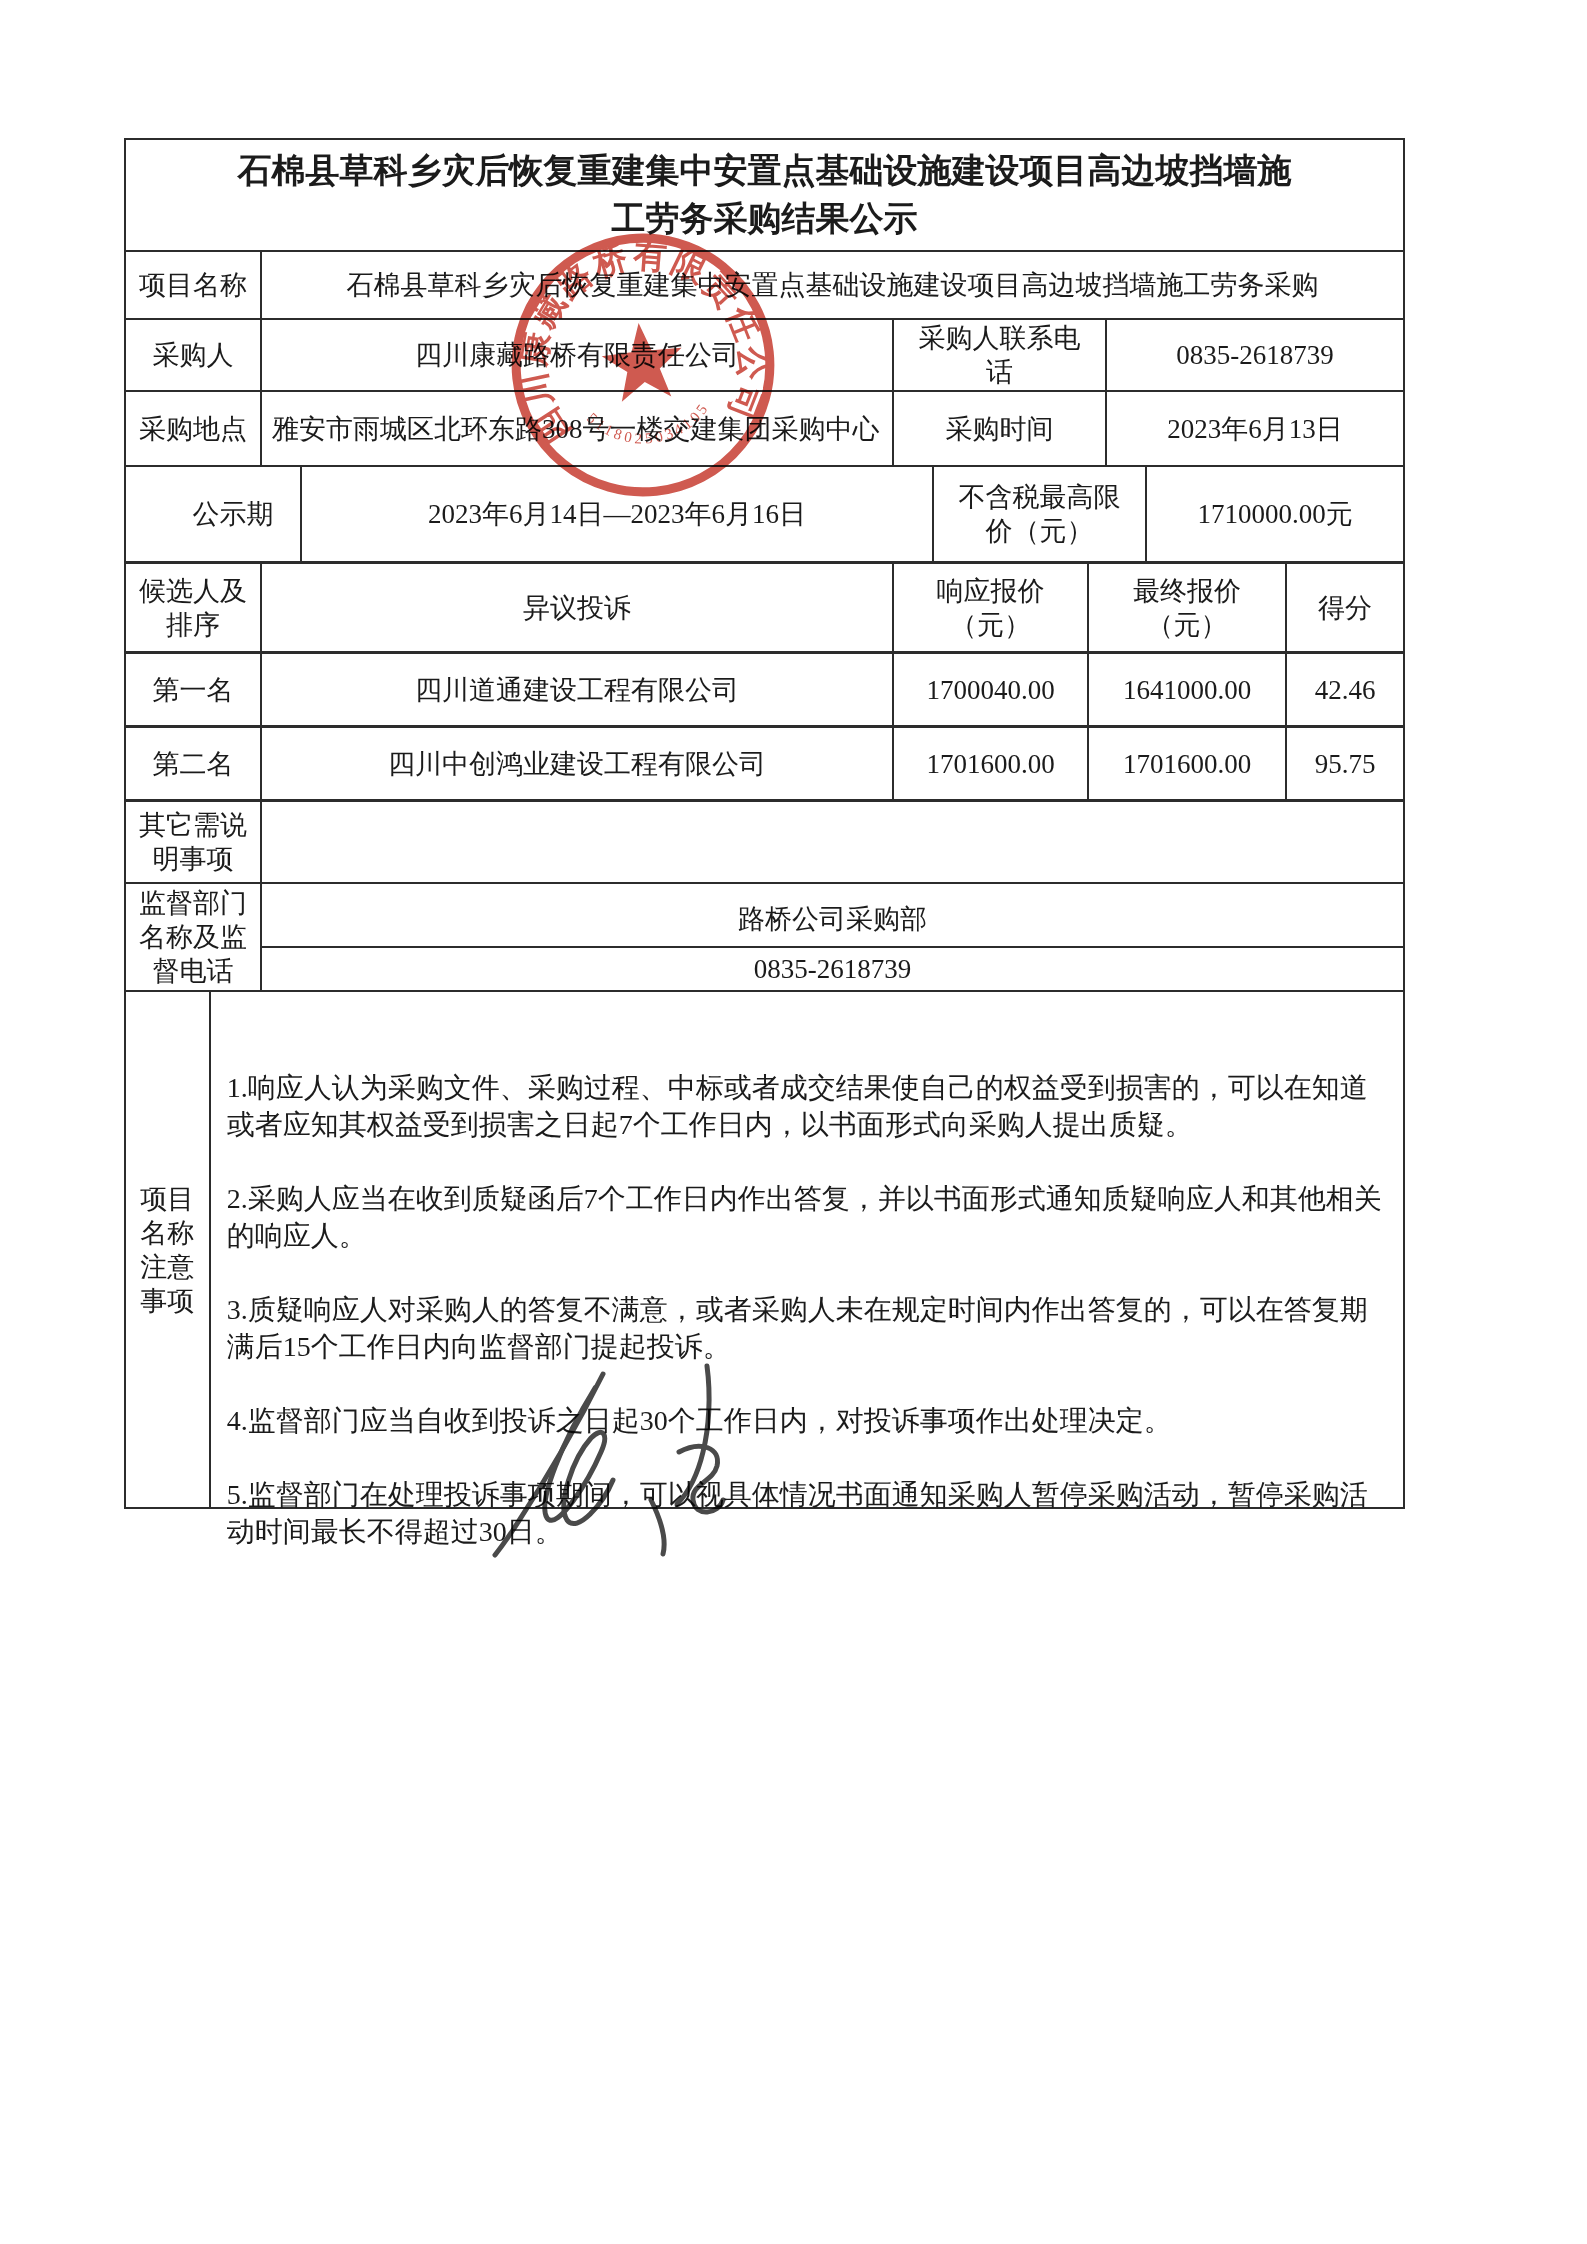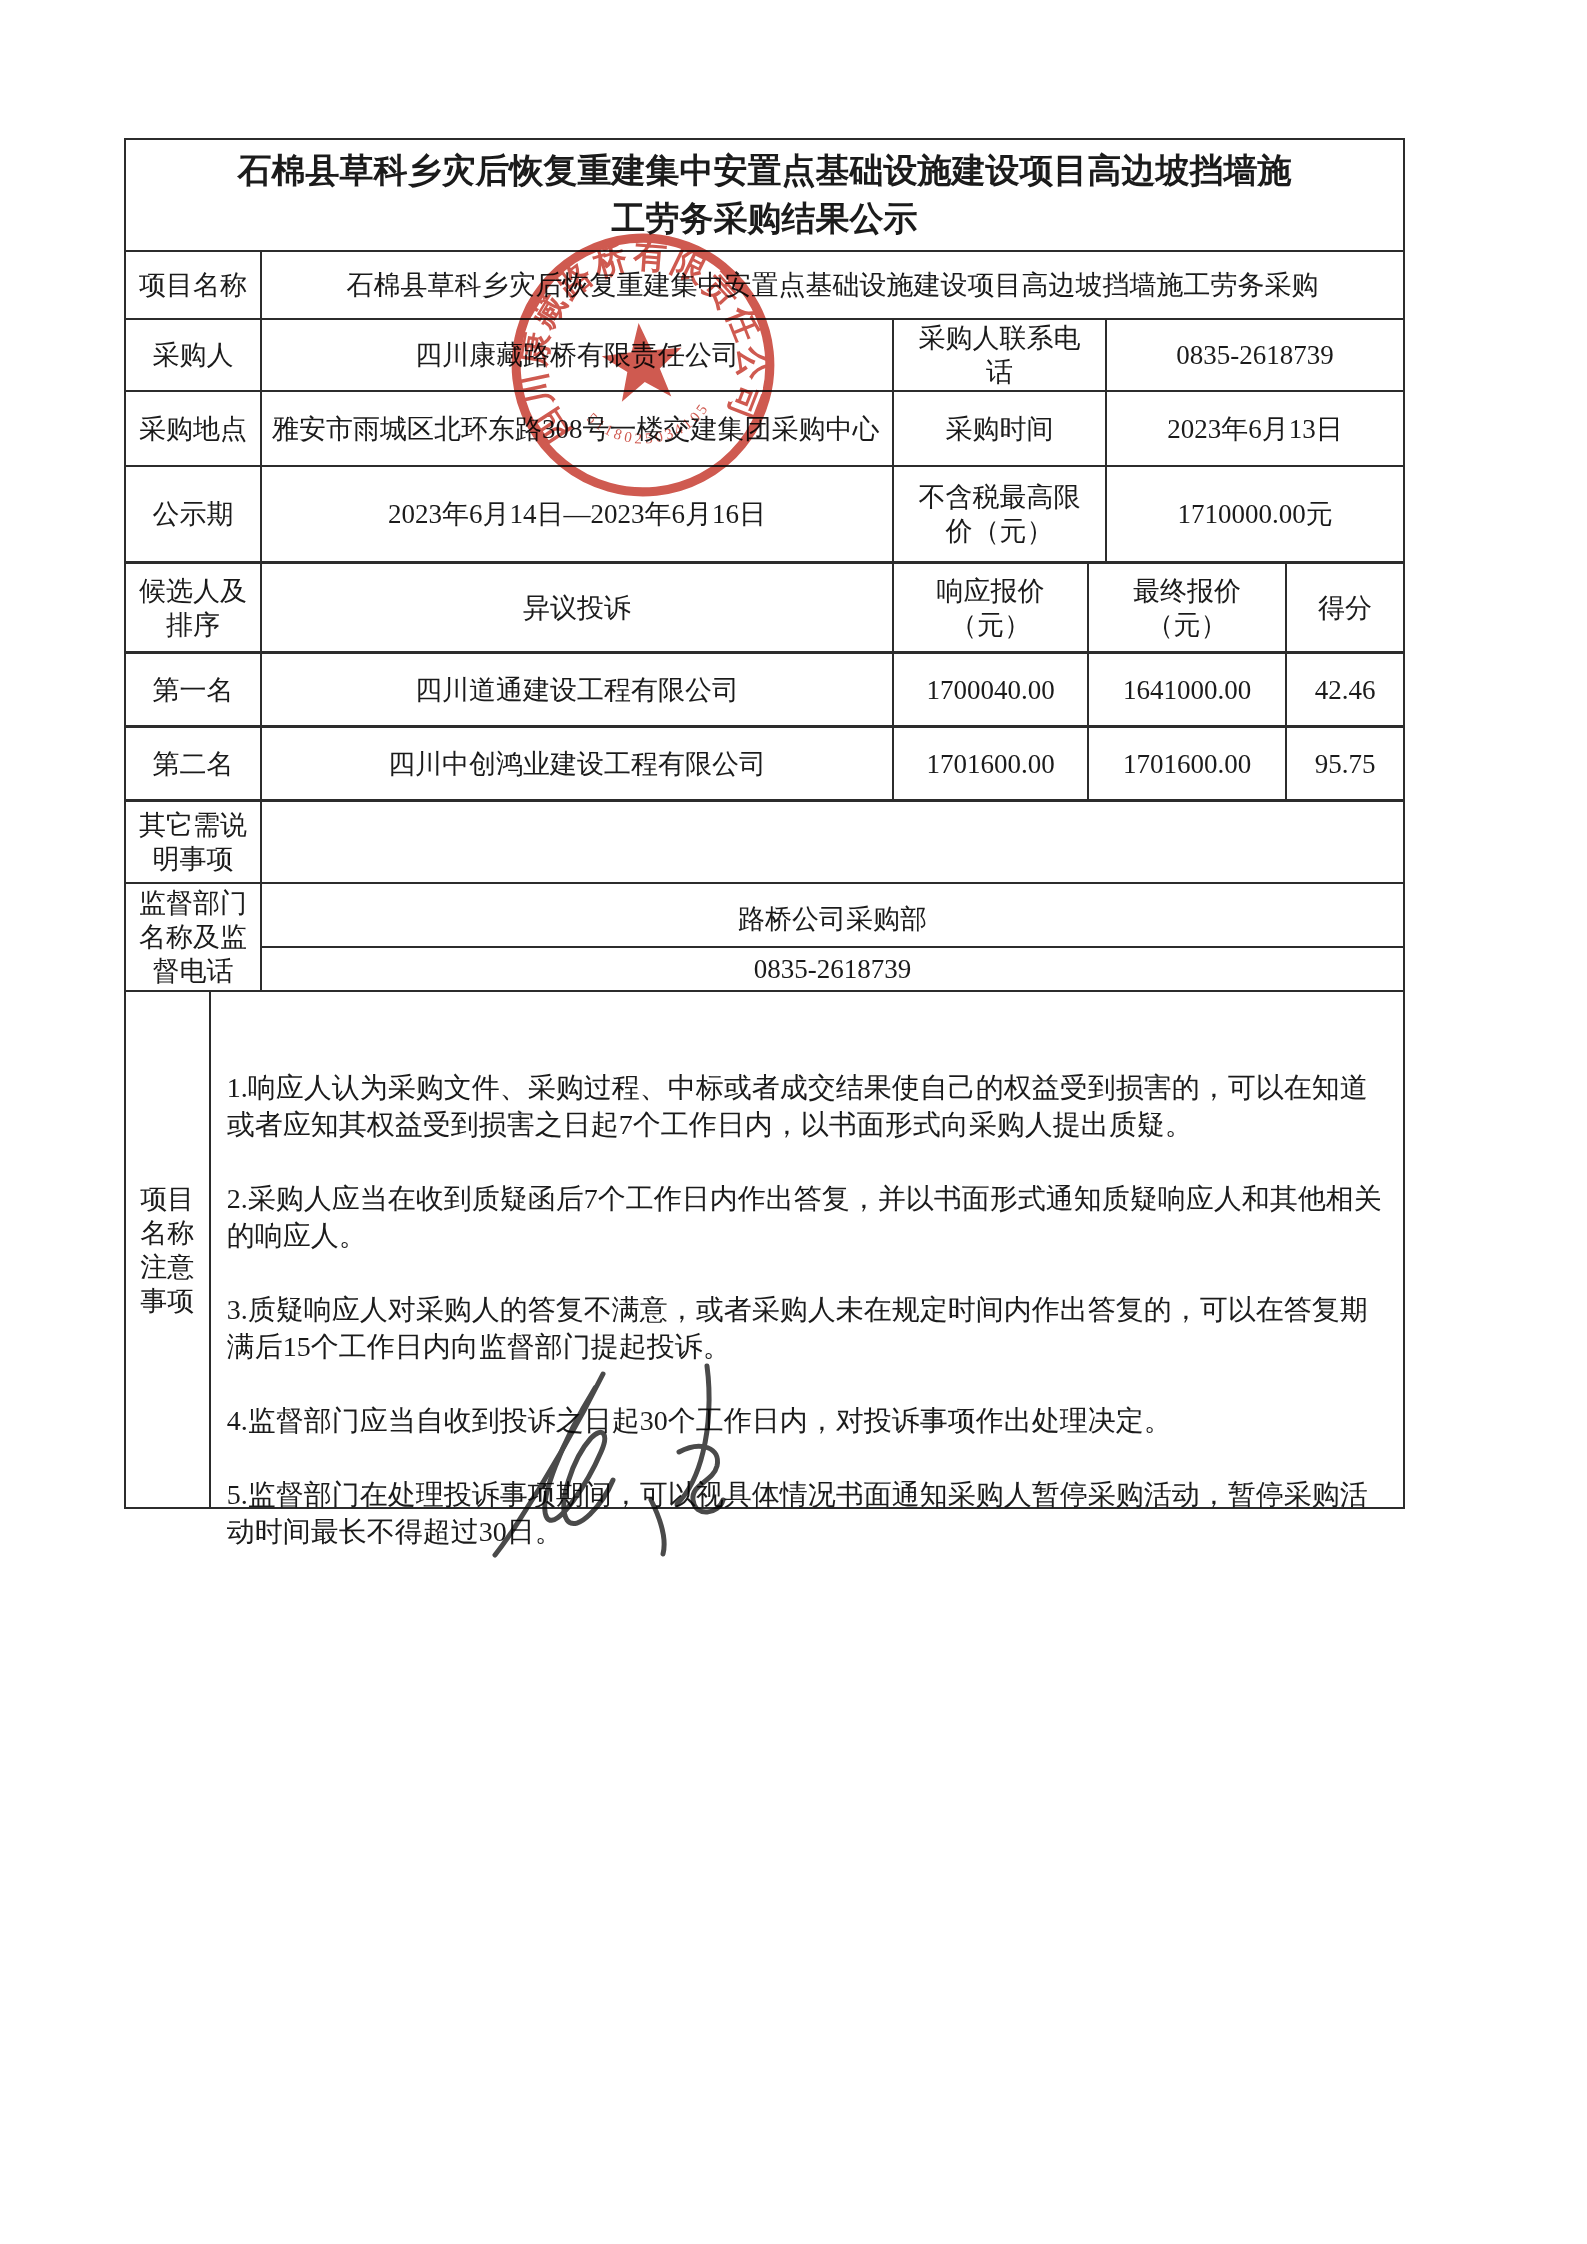--- a/index.html
+++ b/index.html
@@ -104,21 +104,21 @@
       <div class="c grow">0835-2618739</div>
     </div>
 
     <div class="r" style="height:75px;">
       <div class="c w-a">采购地点</div>
       <div class="c w-b left">雅安市雨城区北环东路308号一楼交建集团采购中心</div>
       <div class="c w-c">采购时间</div>
       <div class="c grow">2023年6月13日</div>
     </div>
 
-    <div class="r thick" style="height:97px;">
+    <div class="r thick" style="height:97px;padding-left:40px;">
       <div class="c w-a">公示期</div>
       <div class="c w-b">2023年6月14日—2023年6月16日</div>
       <div class="c w-c">不含税最高限
 价（元）</div>
       <div class="c grow">1710000.00元</div>
     </div>
 
     <div class="r thick" style="height:90px;">
       <div class="c w-a">候选人及
 排序</div>

